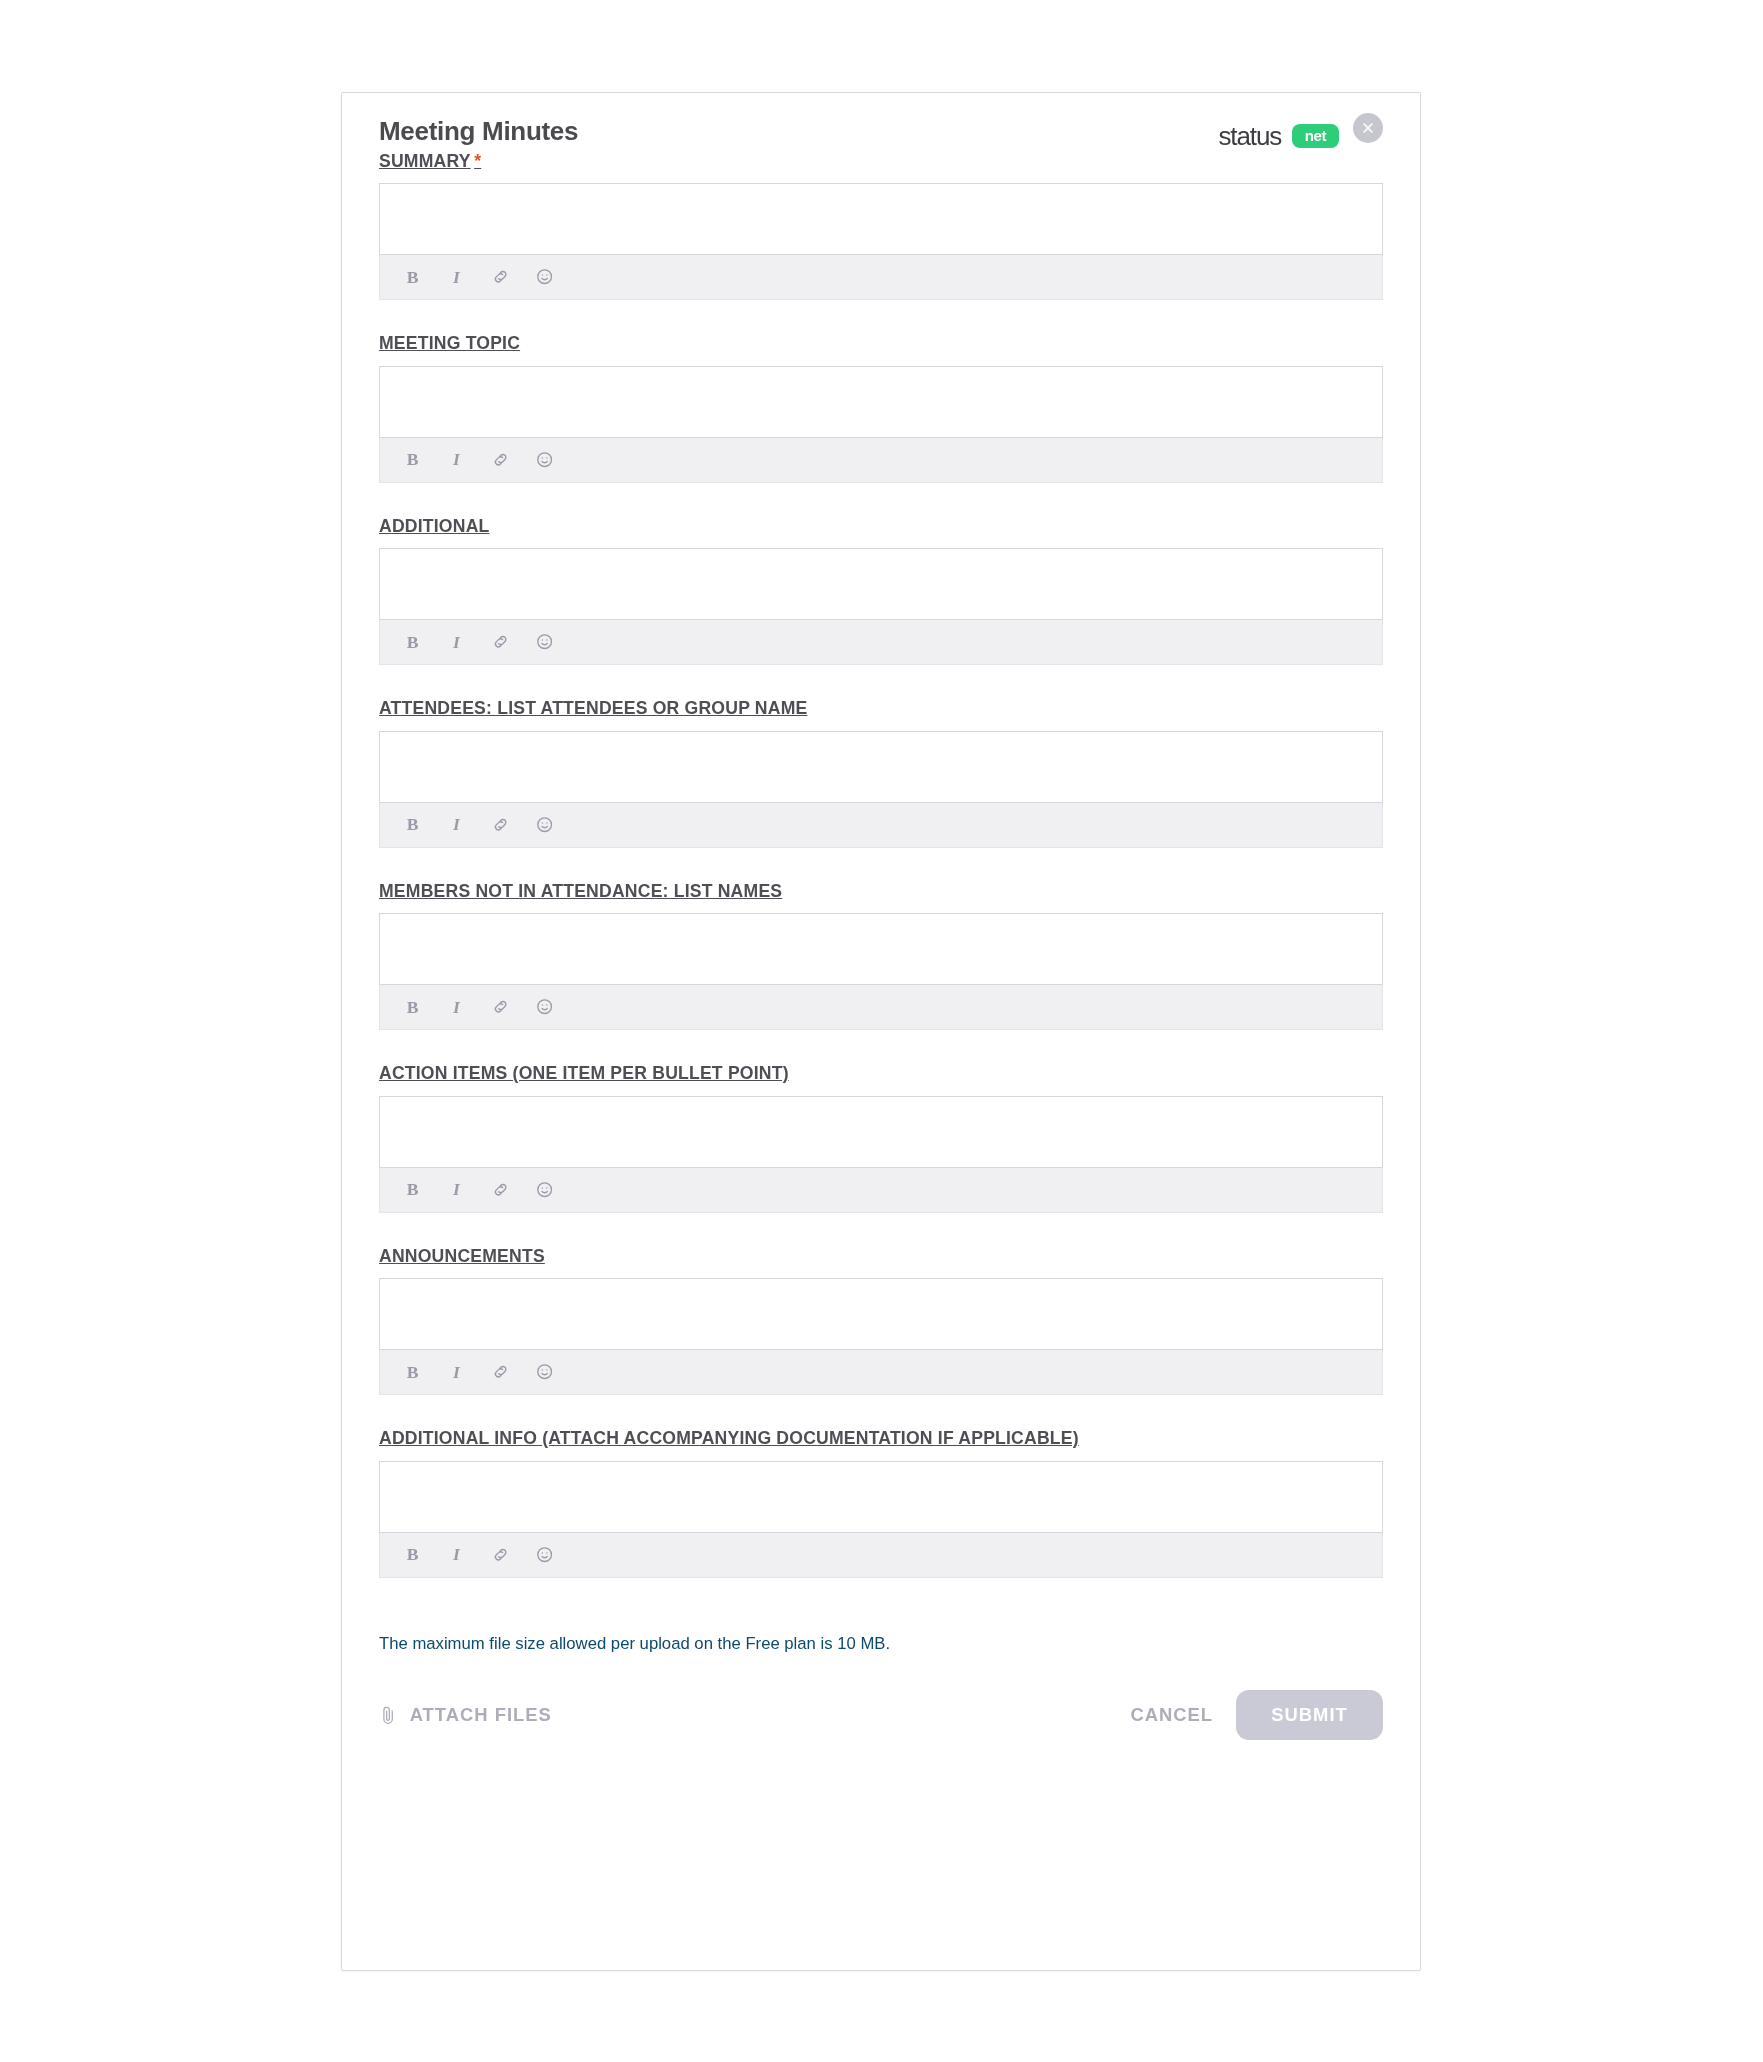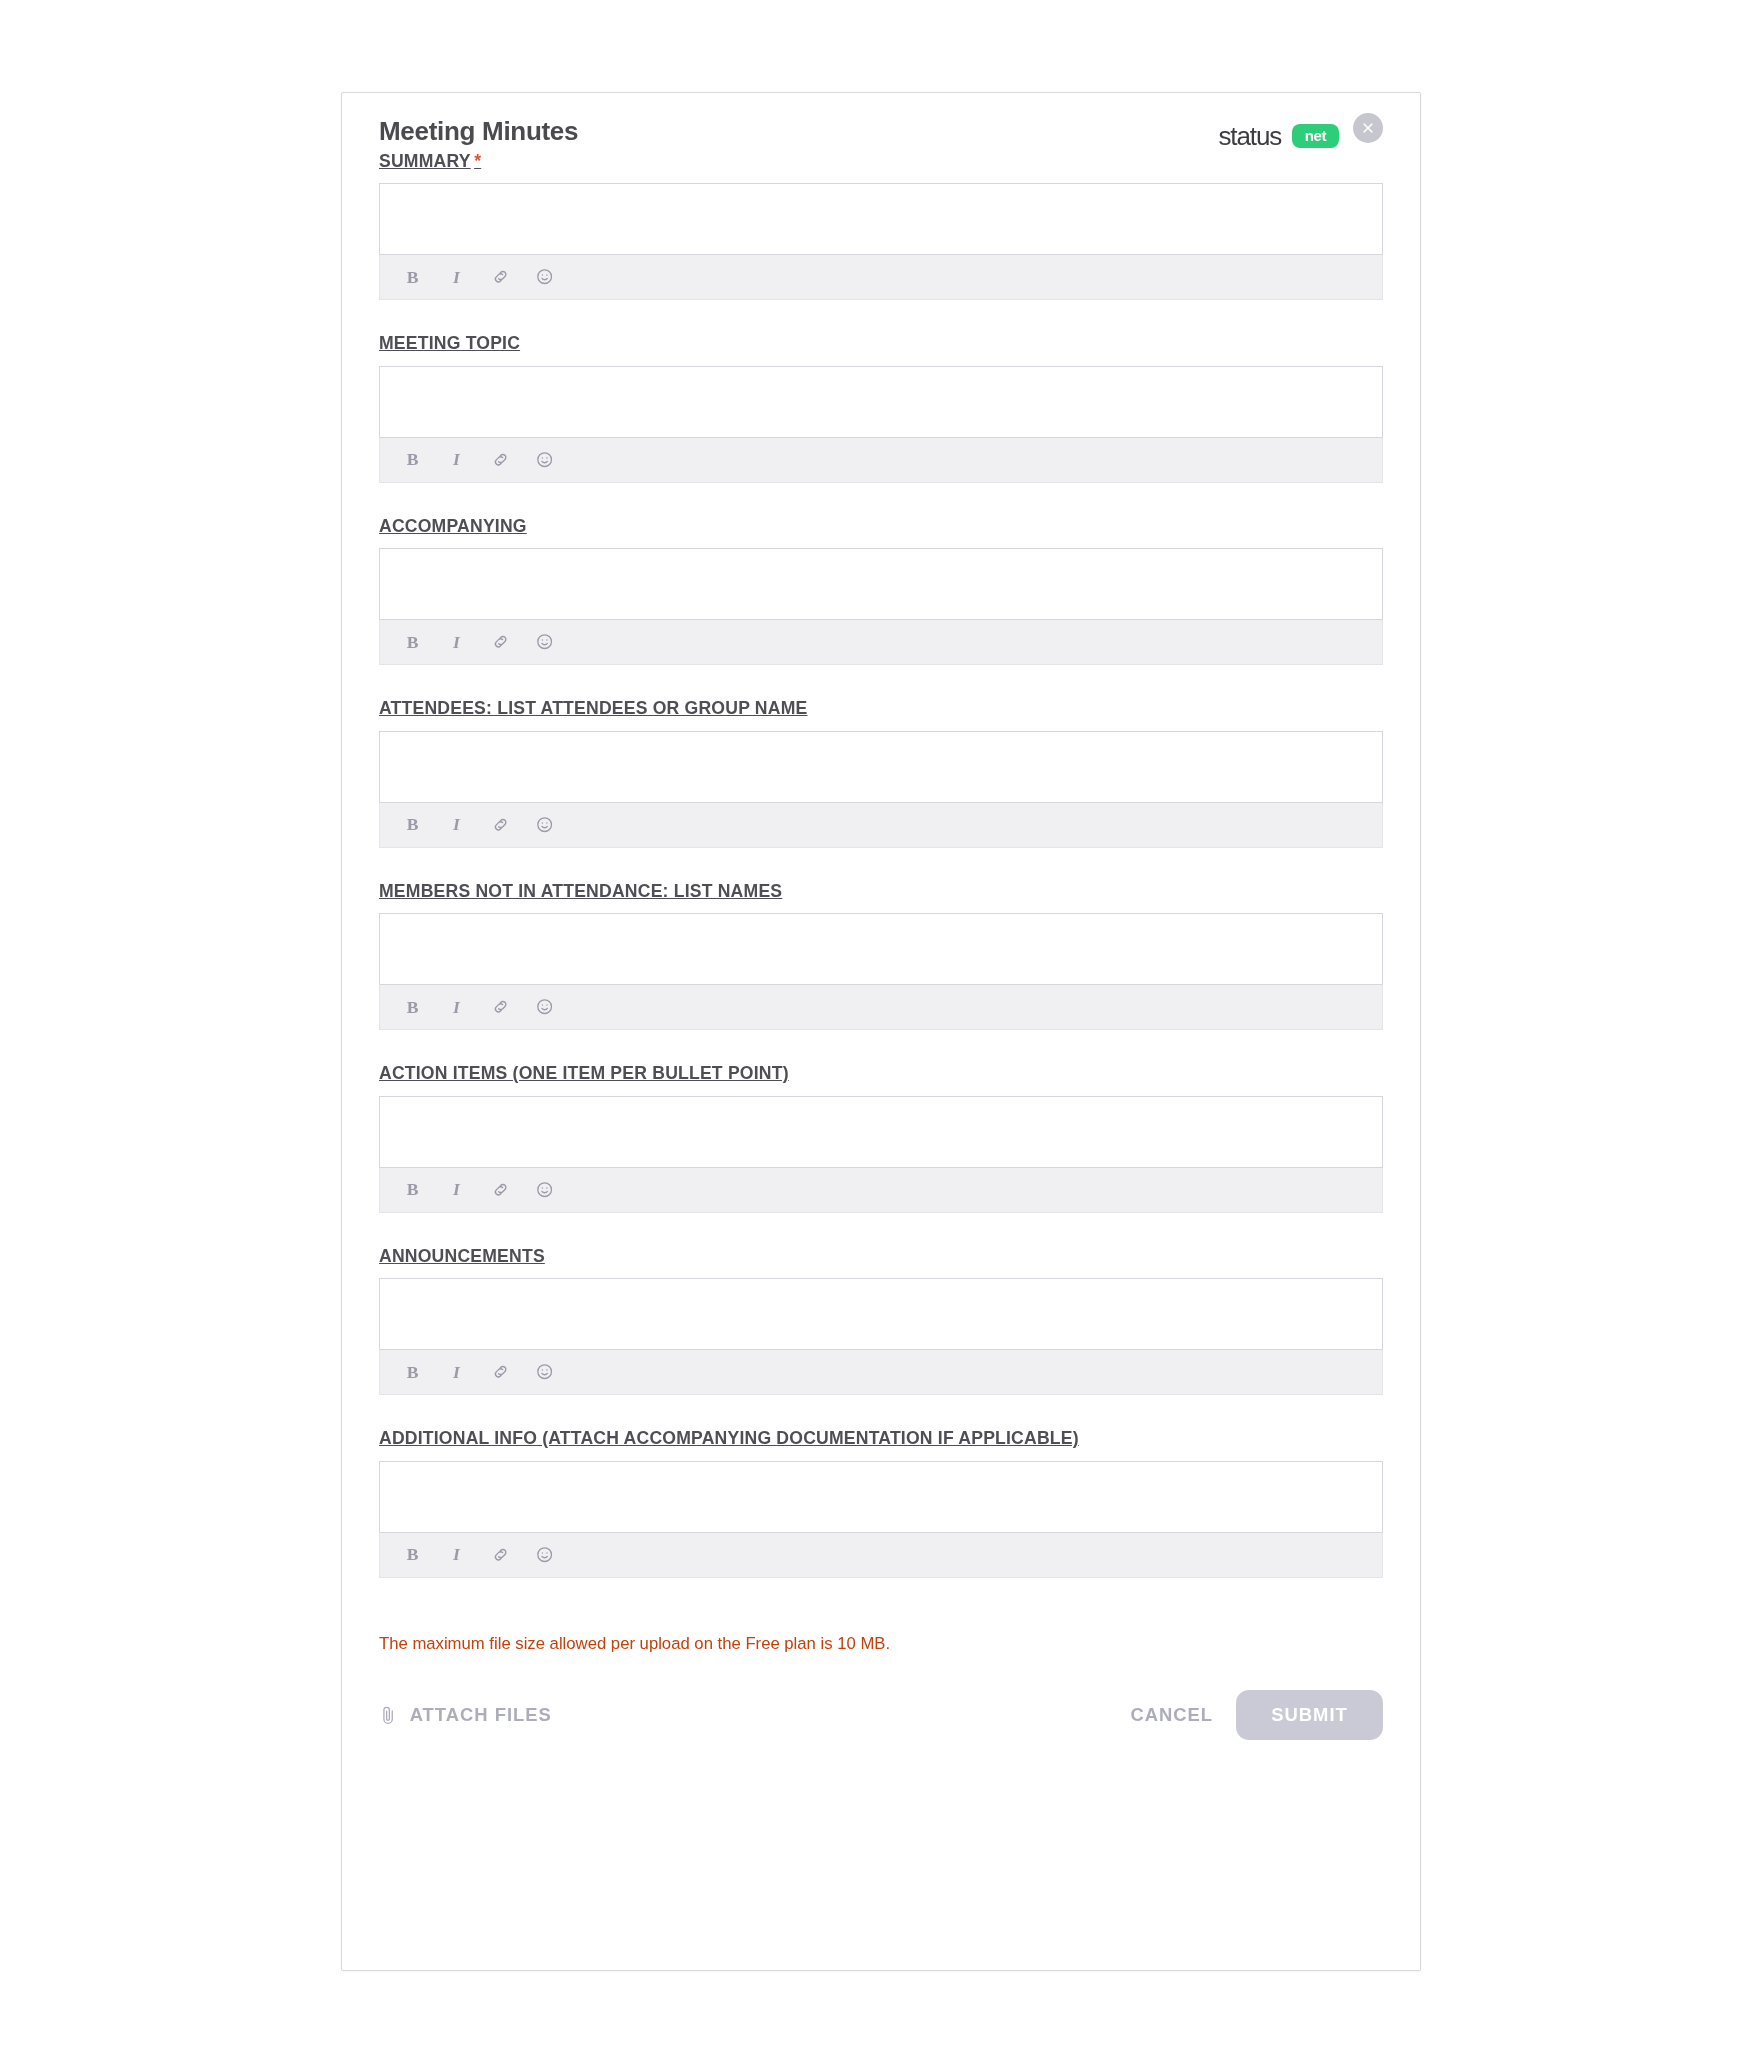--- a/index.html
+++ b/index.html
@@ -147,21 +147,21 @@
     font-size: 17.6px;
     font-style: italic;
     font-weight: bold;
     font-family: "Liberation Serif", serif;
   }
 
   
   .footer { padding: 5.3px 37px 0; }
   .filesize-note {
     font-size: 16.7px;
-    color: #c2410c;
+    color: #0c4a6e;
     margin-top: 17.6px;
     margin-bottom: 35px;
     line-height: 1.3;
   }
   .footer-actions {
     display: flex;
     align-items: center;
     padding-bottom: 26px;
   }
   .attach-btn {
@@ -269,21 +269,21 @@
                 <circle cx="9.2" cy="10" r="0.9" fill="#9a9aa8" stroke="none"></circle>
                 <circle cx="14.8" cy="10" r="0.9" fill="#9a9aa8" stroke="none"></circle>
                 <path d="M8.6 14.2a4.3 4.3 0 0 0 6.8 0" stroke-linecap="round"></path>
               </svg>
             </button>
           </div>
         </div>
       </div>
 
       <div class="field">
-        <div class="field-label">ACCOMPANYING</div>
+        <div class="field-label">ADDITIONAL</div>
         <div class="editor">
           <div class="editor-input" contenteditable="true" style=""></div>
           <div class="editor-toolbar">
             <button class="tool-btn tool-bold">B</button>
             <button class="tool-btn tool-italic">I</button>
             <button class="tool-btn">
               <svg width="19.3" height="19.3" viewBox="0 0 24 24" fill="none" stroke="#9a9aa8" stroke-width="1.7" stroke-linecap="round">
                 <path d="M9.5 14.5a3.6 3.6 0 0 0 5.1 0l2.8-2.8a3.6 3.6 0 0 0-5.1-5.1l-1 1"></path>
                 <path d="M14.5 9.5a3.6 3.6 0 0 0-5.1 0l-2.8 2.8a3.6 3.6 0 0 0 5.1 5.1l1-1"></path>
               </svg>

